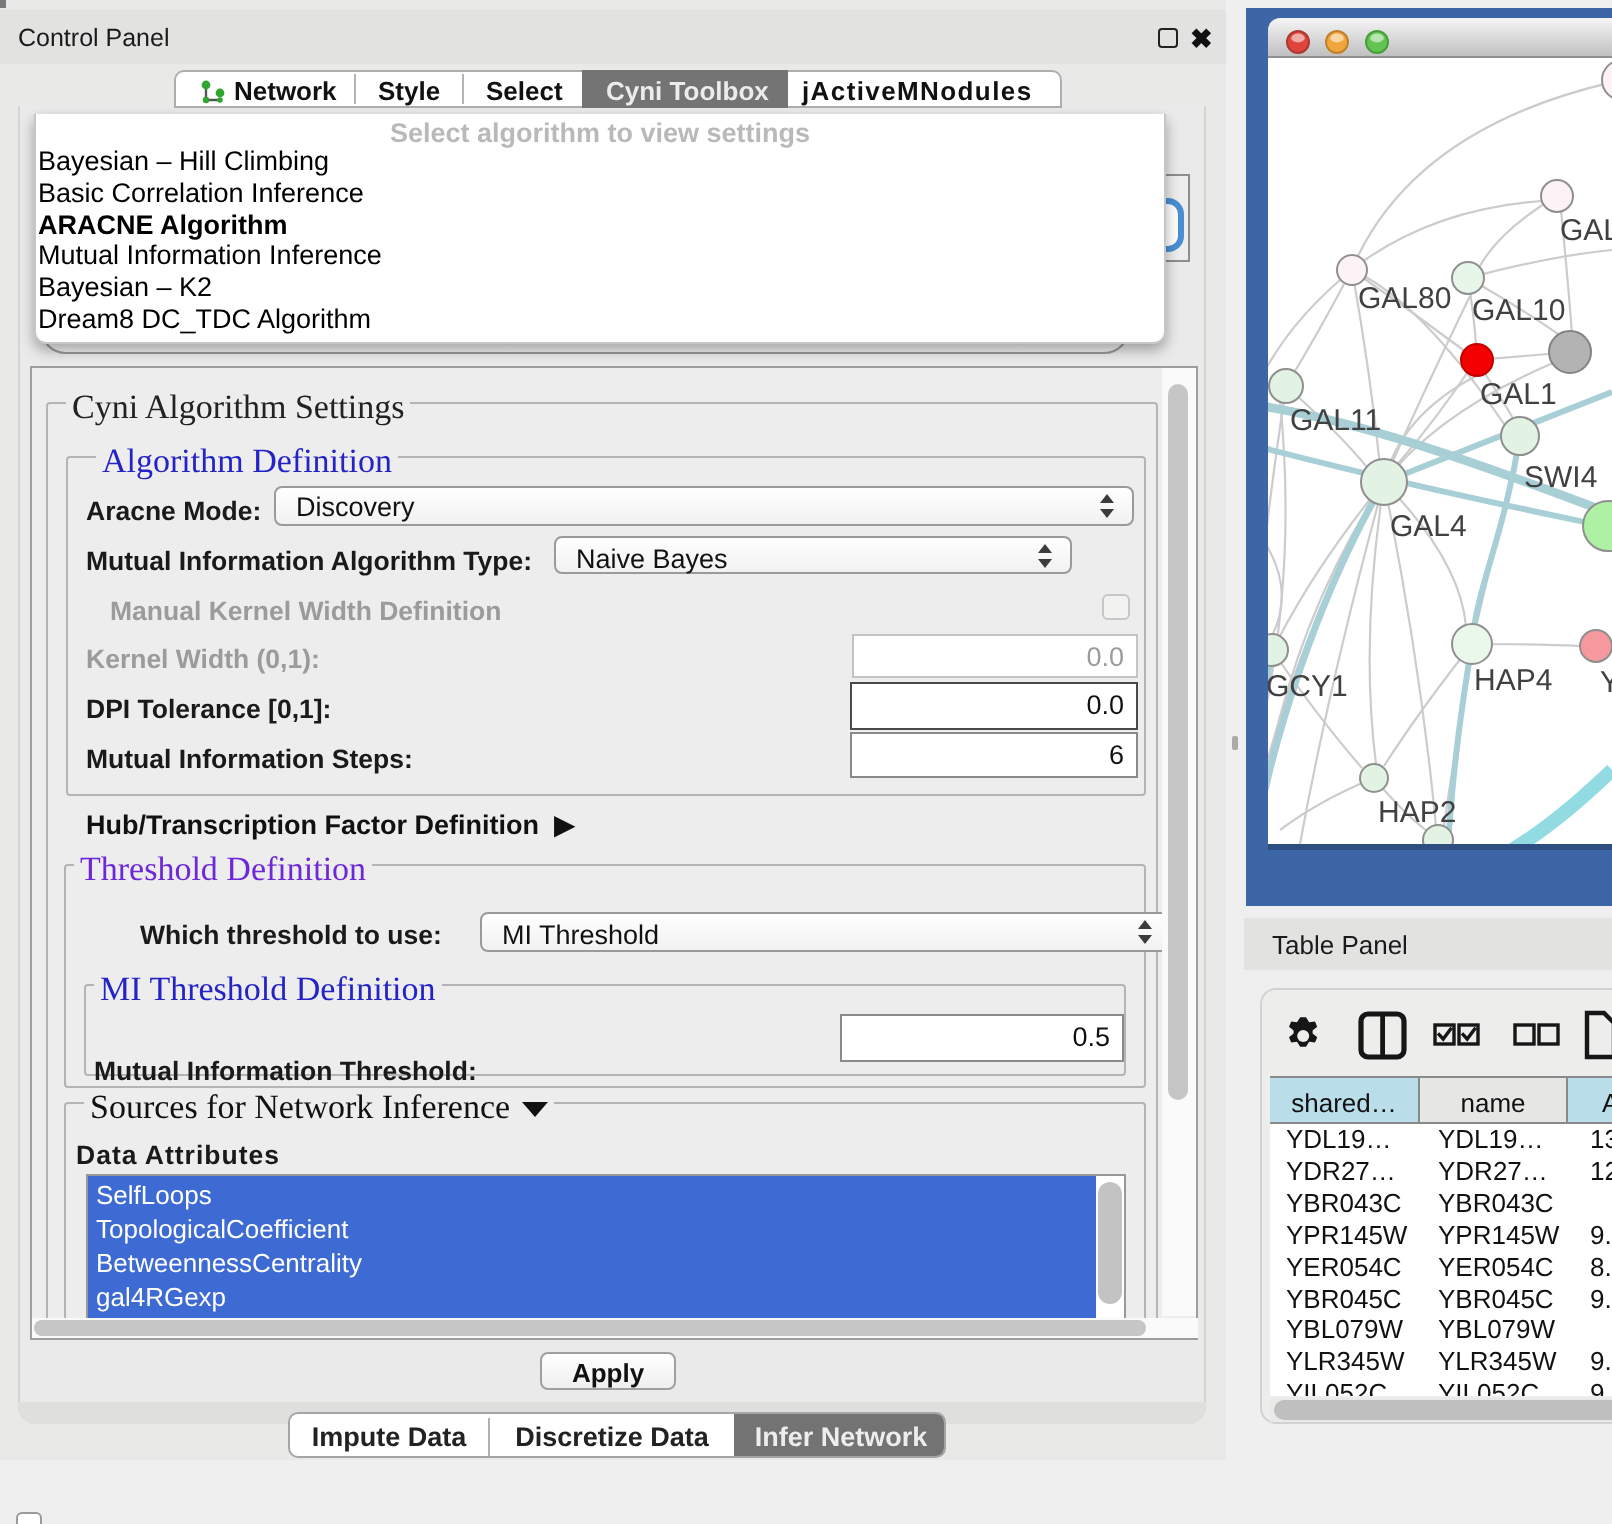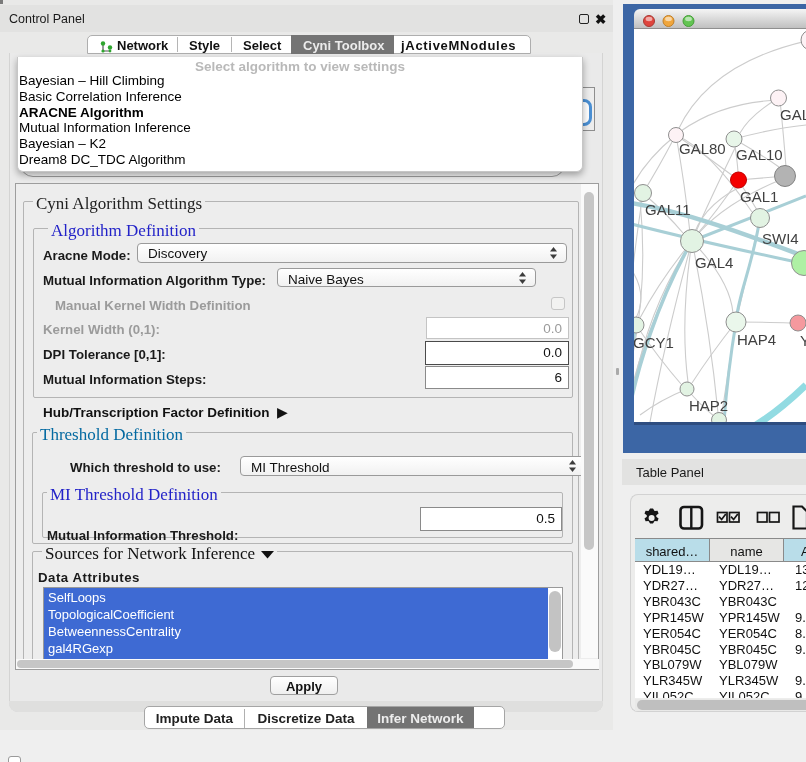--- a/index.html
+++ b/index.html
@@ -85,21 +85,21 @@
   <div class="field" style="left:410px;top:133px;width:143px;height:22px;border:1px solid #c4c4c4;color:#9b9b9b;">0.0</div>
   <div class="lbl" style="left:27px;top:163px;">DPI Tolerance [0,1]:</div>
   <div class="field" style="left:409px;top:157px;width:144px;height:24px;border:1.5px solid #4a4a4a;">0.0</div>
   <div class="lbl" style="left:27px;top:188px;">Mutual Information Steps:</div>
   <div class="field" style="left:409px;top:182px;width:144px;height:23px;border:1px solid #8a8a8a;">6</div>
 
   <div class="abs" style="left:27px;top:221px;font-size:13.5px;font-weight:600;color:#111;">Hub/Transcription Factor Definition</div>
   <div class="abs" style="left:261px;top:219.5px;font-size:14px;color:#111;">▶</div>
 
   <div class="grp" style="left:16px;top:248px;width:541px;height:112px;">
-      <span style="left:4px;color:#0369a1;">Threshold Definition</span>
+      <span style="left:4px;color:#6d28d9;">Threshold Definition</span>
     </div>
   <div class="lbl" style="left:54px;top:276px;">Which threshold to use:</div>
   <div class="combo" style="left:224px;top:272px;width:346px;height:20px;">
       <div class="ctext">MI Threshold</div>
       <svg class="arr" width="7" height="12">
         <path d="M3.5 0 L7 4.5 L0 4.5 Z" fill="#3c3c3c"></path>
         <path d="M3.5 12 L7 7.5 L0 7.5 Z" fill="#3c3c3c"></path>
       </svg>
     </div>
   <div class="grp" style="left:26px;top:308px;width:521px;height:46px;">
@@ -120,21 +120,21 @@
   <div class="abs" style="left:533px;top:407px;width:12px;height:61px;background:#c3c3c3;border-radius:6px;"></div>
 </div>
 
 <div class="abs" style="left:581px;top:184px;width:17px;height:474px;background:#fafafa;"></div>
 <div class="abs" style="left:584px;top:192px;width:10px;height:358px;background:#c6c6c6;border-radius:5px;"></div>
 <div class="abs" style="left:16px;top:659px;width:583px;height:10px;background:#fafafa;"></div>
 <div class="abs" style="left:17px;top:660px;width:556px;height:8px;background:#c6c6c6;border-radius:4px;"></div>
 
 <div class="abs" style="left:270px;top:676px;width:68px;height:19px;background:linear-gradient(#fff,#efefef);border:1px solid #9f9f9f;border-radius:4px;text-align:center;font-size:13px;font-weight:600;color:#111;padding-top:2px;">Apply</div>
 
-<div class="abs" style="left:144px;top:706px;width:361px;height:23px;background:#fff;border:1px solid #a5a5a5;border-radius:5px;overflow:hidden;padding-left:32px;">
+<div class="abs" style="left:144px;top:706px;width:329px;height:23px;background:#fff;border:1px solid #a5a5a5;border-radius:5px;overflow:hidden;padding-left:32px;">
   <div class="abs" style="left:0;top:0;width:99px;height:23px;text-align:center;font-size:13.5px;font-weight:600;color:#222;padding-top:4px;">Impute Data</div>
   <div class="abs" style="left:99px;top:2px;width:1px;height:19px;background:#b0b0b0;"></div>
   <div class="abs" style="left:100px;top:0;width:122px;height:23px;text-align:center;font-size:13.5px;font-weight:600;color:#222;padding-top:4px;">Discretize Data</div>
   <div class="abs" style="left:222px;top:0;width:107px;height:23px;background:#737373;text-align:center;font-size:13.5px;font-weight:600;color:#ededed;padding-top:4px;">Infer Network</div>
 </div>
 
 <div class="abs" style="left:17px;top:57px;width:566px;height:115px;background:#fff;border:1px solid #c6c6c6;border-top:none;border-radius:0 0 6px 6px;box-shadow:0 3px 7px rgba(0,0,0,0.33);"></div>
 <div class="abs" style="left:17px;top:59px;width:566px;text-align:center;font-size:13.5px;font-weight:bold;color:#b9b9b9;">Select algorithm to view settings</div>
 <div class="abs" style="left:19px;top:73px;font-size:13.5px;color:#000;line-height:15.8px;">
 Bayesian – Hill Climbing<br>

